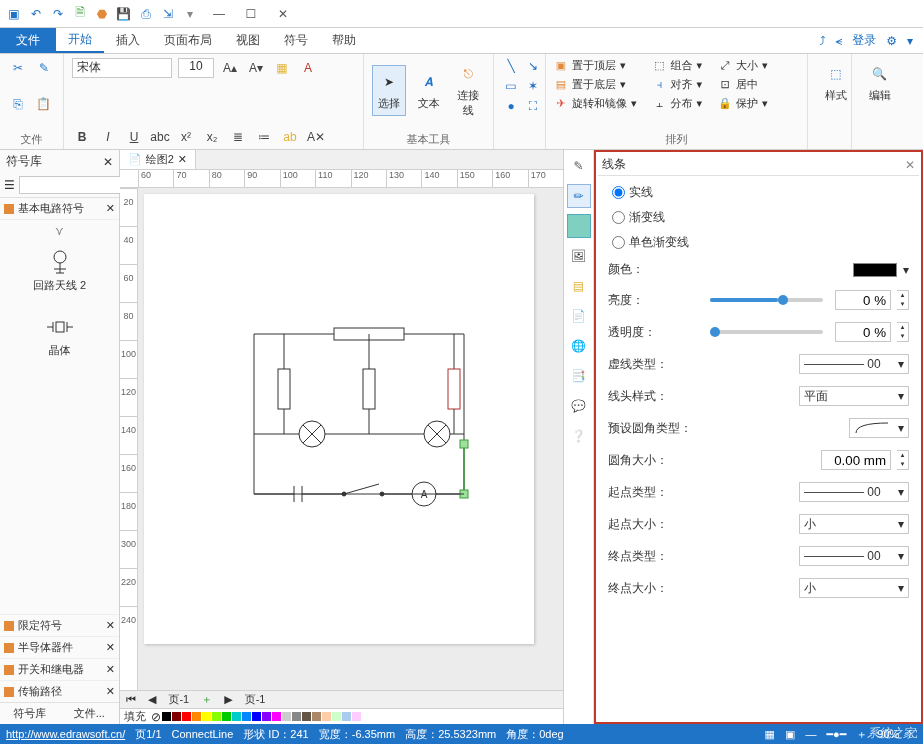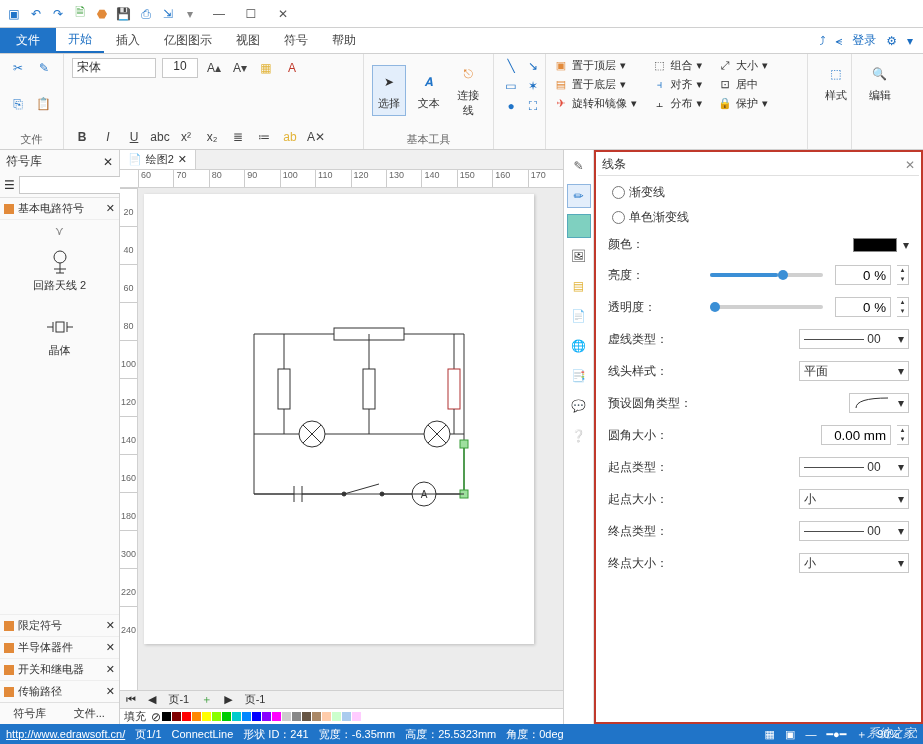--- a/index.html
+++ b/index.html
@@ -25,21 +25,21 @@
 .ribbon { height: 96px; background: #fafafa; border-bottom: 1px solid #d0d0d0; display: flex; }
 .rgroup { border-right: 1px solid #e0e0e0; padding: 4px 8px 2px 8px; display: flex; flex-direction: column; justify-content: space-between; }
 .rgroup-label { text-align: center; font-size: 11px; color: #666; padding-top: 2px; }
 .rrow { display: flex; gap: 6px; align-items: center; }
 .rrow .btn { width: 20px; height: 20px; display: inline-flex; align-items: center; justify-content: center; color: #444; }
 .rbig { width: 40px; display: flex; flex-direction: column; align-items: center; gap: 2px; padding: 4px 2px; }
 .rbig.sel { background: #e3eefb; border: 1px solid #8fb6e0; }
 .rbig .ico { width: 24px; height: 24px; display: inline-flex; align-items: center; justify-content: center; }
 .rbig .lab { font-size: 11px; text-align: center; }
 .sel-font { border: 1px solid #c8c8c8; height: 20px; padding: 0 4px; background: #fff; }
-.sel-font.w1 { width: 84px; }
+.sel-font.w1 { width: 100px; }
 .sel-font.w2 { width: 36px; text-align: center; }
 .rshapes { display: flex; flex-wrap: wrap; gap: 4px; width: 48px; align-content: flex-start; }
 .rshapes span { width: 18px; height: 16px; display: inline-flex; align-items: center; justify-content: center; color: #1b6ec2; }
 .arr-col { display: flex; flex-direction: column; gap: 4px; }
 .arr-item { display: flex; align-items: center; gap: 4px; font-size: 11px; white-space: nowrap; }
 .arr-item .ic { width: 14px; height: 14px; display: inline-flex; align-items: center; justify-content: center; }
 
 
 .body-area { position: absolute; top: 150px; left: 0; right: 0; bottom: 20px; display: flex; }
 
@@ -63,21 +63,21 @@
 .sym-tabs span { flex: 1; padding: 3px; text-align: center; }
 
 
 .canvas-wrap { flex: 1; display: flex; flex-direction: column; background: #e8e8e8; min-width: 0; }
 .doc-tab { display: flex; height: 20px; background: #f0f0f0; border-bottom: 1px solid #d0d0d0; }
 .doc-tab .tab { background: #fff; padding: 2px 8px; font-size: 11px; display: flex; align-items: center; gap: 4px; border-right: 1px solid #d0d0d0; }
 .ruler-h { height: 18px; background: #fff; border-bottom: 1px solid #d0d0d0; display: flex; font-size: 9px; color: #666; overflow: hidden; padding-left: 18px; }
 .ruler-h span { width: 38px; border-left: 1px solid #ccc; padding-left: 2px; }
 .canvas-inner { flex: 1; display: flex; overflow: hidden; }
 .ruler-v { width: 18px; background: #fff; border-right: 1px solid #d0d0d0; display: flex; flex-direction: column; font-size: 9px; color: #666; }
-.ruler-v span { height: 38px; border-top: 1px solid #ccc; padding-top: 18px; text-align: center; }
+.ruler-v span { height: 38px; border-top: 1px solid #ccc; padding-top: 8px; text-align: center; }
 .page { flex: 1; background: #ececec; position: relative; overflow: hidden; }
 .sheet { position: absolute; left: 6px; top: 6px; width: 390px; height: 450px; background: #fff; box-shadow: 1px 1px 3px rgba(0,0,0,.2); }
 .page-bottom { height: 18px; background: #f0f0f0; display: flex; align-items: center; font-size: 11px; gap: 12px; padding: 0 6px; border-top: 1px solid #d0d0d0; }
 .palette { height: 16px; background: #fff; border-top: 1px solid #d0d0d0; display: flex; align-items: center; padding: 0 4px; gap: 1px; overflow: hidden; }
 .palette .lbl { font-size: 11px; margin-right: 4px; }
 .palette .sw { width: 9px; height: 9px; }
 
 
 .rightpanel { width: 360px; border-left: 1px solid #d0d0d0; display: flex; background: #fff; }
 .rp-tabs { width: 30px; display: flex; flex-direction: column; align-items: center; padding-top: 4px; gap: 6px; border-right: 1px solid #e0e0e0; }
@@ -129,21 +129,21 @@
     <span>—</span>
     <span>☐</span>
     <span>✕</span>
   </div>
 </div>
 
 <div class="menubar">
   <div class="mt-file">文件</div>
   <div class="mt-tab active">开始</div>
   <div class="mt-tab">插入</div>
-  <div class="mt-tab">亿图图示</div>
+  <div class="mt-tab">页面布局</div>
   <div class="mt-tab">视图</div>
   <div class="mt-tab">符号</div>
   <div class="mt-tab">帮助</div>
   <div class="spacer"></div>
   <div class="mt-right">
     <span>⤴</span>
     <span>⪪</span>
     <span>登录</span>
     <span>⚙</span>
     <span>▾</span>
@@ -264,20 +264,21 @@
             <span class="ic">⊡</span>
             <span>居中</span>
           </div>
         <div class="arr-item">
             <span class="ic" style="color:#e28a3a">🔒</span>
             <span>保护</span>
             <span>▾</span>
           </div>
       </div>
     </div>
+    <div class="rgroup-label">排列</div>
   </div>
   <div class="rgroup" style="width:44px">
     <div class="rbig">
         <span class="ico" style="color:#2074c8">⬚</span>
         <span class="lab">样式</span>
       </div>
   </div>
   <div class="rgroup" style="width:44px;border-right:none">
     <div class="rbig">
         <span class="ico" style="color:#2074c8">🔍</span>
@@ -487,20 +488,24 @@
       <div class="t">📑</div>
       <div class="t" style="color:#2074c8">💬</div>
       <div class="t" style="color:#2074c8">❔</div>
     </div>
     <div class="rp-body">
       <div class="rp-title-row" style="margin:-6px -6px 4px -6px;border-bottom:1px solid #e0e0e0">
         <span class="t">线条</span>
         <span class="rp-close">✕</span>
       </div>
       <div class="radio-row">
+          <input type="radio" checked="" style="">
+          <span>实线</span>
+        </div>
+      <div class="radio-row">
           <input type="radio" style="">
           <span>渐变线</span>
         </div>
       <div class="radio-row">
           <input type="radio" style="">
           <span>单色渐变线</span>
         </div>
 
       <div class="prop-row">
         <span class="pl">颜色：</span>

